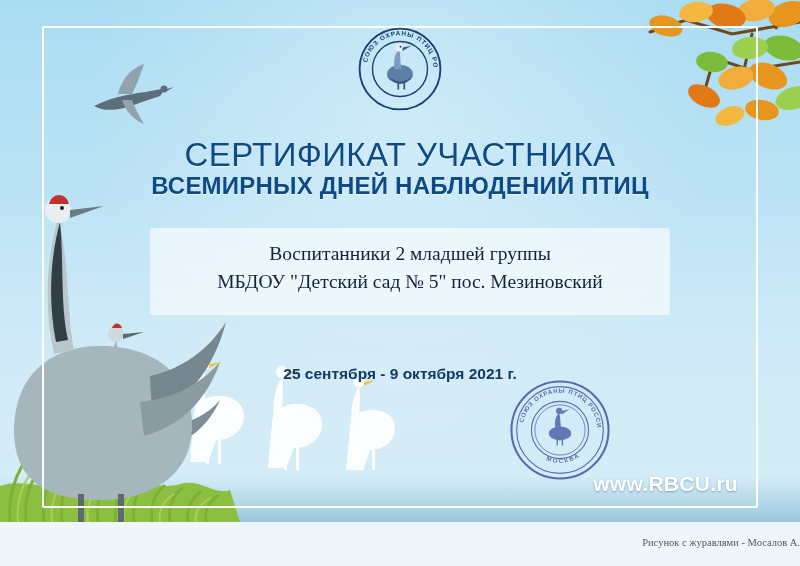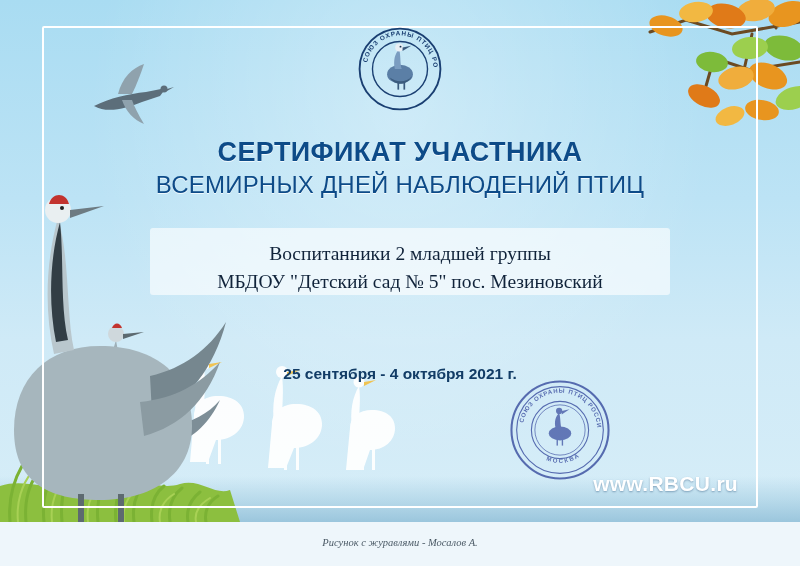--- a/index.html
+++ b/index.html
@@ -53,44 +53,44 @@
 
   
   .title-block {
     position: absolute;
     left: 0;
     right: 0;
     top: 138px;
     text-align: center;
   }
   .title-main {
-    font-size: 27px;
-    font-weight: bold;
+    font-size: 33px;
+    font-weight: normal;
     letter-spacing: 0.4px;
     color: #0d4b88;
     text-shadow: 0 1px 0 rgba(255,255,255,0.75);
     line-height: 1.05;
   }
   .title-sub {
-    margin-top: 6px;
+    margin-top: 0;
     font-size: 24px;
-    font-weight: normal;
+    font-weight: bold;
     letter-spacing: 0.2px;
     color: #0d4b88;
     text-shadow: 0 1px 0 rgba(255,255,255,0.75);
     line-height: 1.1;
   }
 
   
   .recipient {
     position: absolute;
     left: 150px;
     top: 228px;
     width: 500px;
-    padding: 12px 10px 0 10px;
+    padding: 12px 10px 20px 10px;
     background: rgba(255,255,255,0.62);
     border-radius: 3px;
     text-align: center;
   }
   .recipient-line {
     font-family: "Liberation Serif", serif;
     font-size: 19.5px;
     color: #10233a;
     line-height: 1.42;
     white-space: nowrap;
@@ -119,25 +119,24 @@
     text-shadow: 0 1px 2px rgba(40,80,120,0.45);
     letter-spacing: 0.3px;
   }
 
   
   .credit {
     position: absolute;
     left: 0;
     right: 0;
     bottom: 18px;
-    text-align: center;
+    text-align: right;
     font-family: "Liberation Serif", serif;
     font-size: 10.5px;
     color: #4b5a66;
-    font-style: italic;
   }
 
   
   .stamp {
     position: absolute;
     left: 508px;
     top: 378px;
     width: 104px;
     height: 104px;
     opacity: 0.82;
@@ -337,21 +336,21 @@
   <div class="title-block">
     <div class="title-main">СЕРТИФИКАТ УЧАСТНИКА</div>
     <div class="title-sub">ВСЕМИРНЫХ ДНЕЙ НАБЛЮДЕНИЙ ПТИЦ</div>
   </div>
 
   <div class="recipient">
     <div class="recipient-line">Воспитанники 2 младшей группы</div>
     <div class="recipient-line">МБДОУ "Детский сад № 5" пос. Мезиновский</div>
   </div>
 
-  <div class="date">25 сентября - 4 октября 2021 г.</div>
+  <div class="date">25 сентября - 9 октября 2021 г.</div>
 
   <svg class="stamp" viewBox="0 0 120 120">
     <g stroke="#3b4fa0" fill="none">
       <circle cx="60" cy="60" r="56" stroke-width="2.4"></circle>
       <circle cx="60" cy="60" r="50" stroke-width="1.3"></circle>
       <circle cx="60" cy="60" r="33" stroke-width="1.3"></circle>
       <circle cx="60" cy="60" r="29" stroke-width="0.9"></circle>
     </g>
     <path id="stamptop" d="M60 60 m -43,0 a 43,43 0 1,1 86,0" fill="none"></path>
     <path id="stampbot" d="M60 60 m -38,0 a 38,38 0 1,0 76,0" fill="none"></path>

